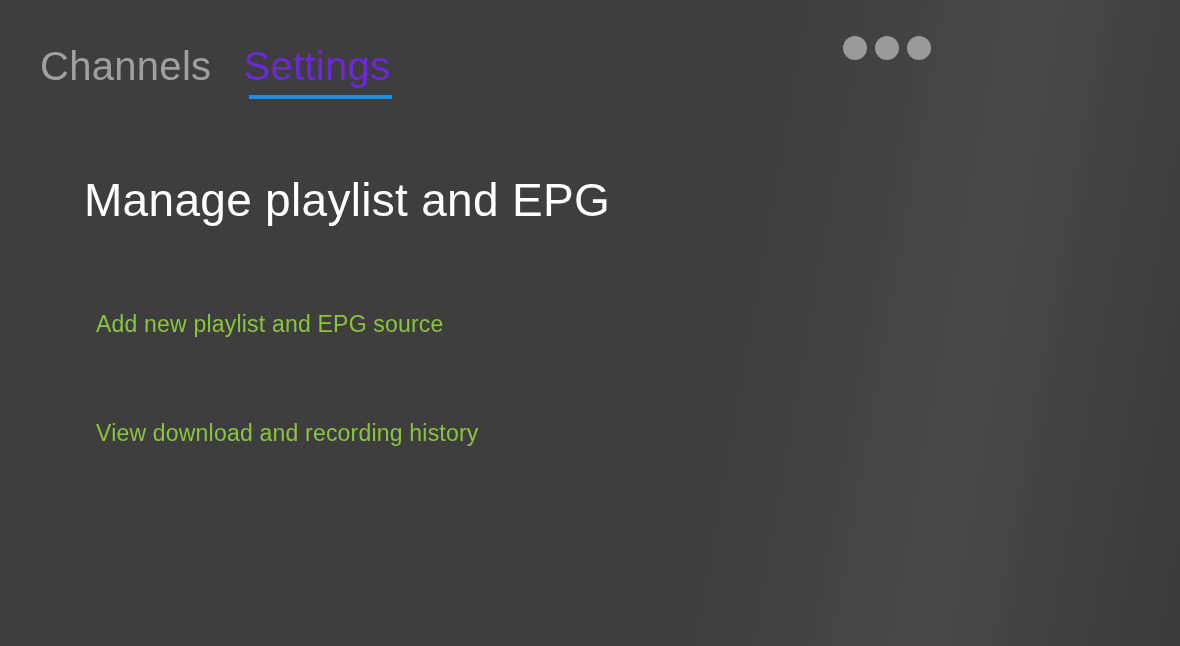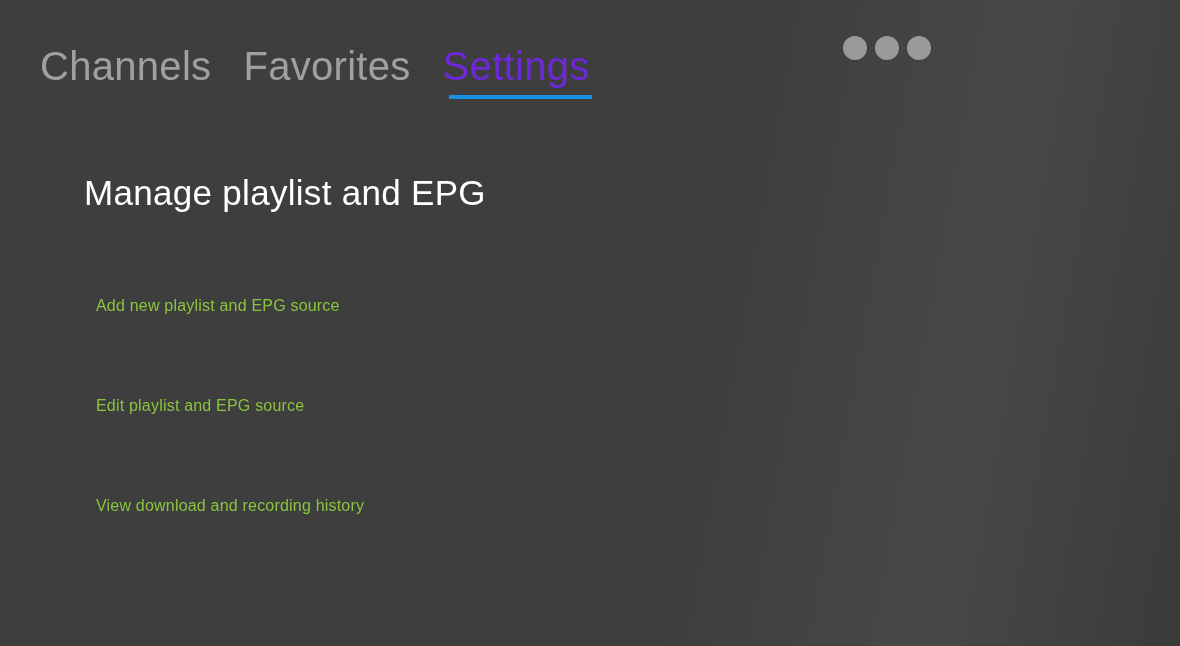--- a/index.html
+++ b/index.html
@@ -60,54 +60,52 @@
       height: 7px;
       border-radius: 50%;
       background: #9a9a9a;
     }
     .content {
       padding-left: 48px;
       padding-top: 50px;
     }
     .page-title {
       color: #ffffff;
-      font-size: 35px;
+      font-size: 46px;
       font-weight: 300;
       letter-spacing: 0.3px;
       margin-bottom: 48px;
     }
     .menu-list {
       display: flex;
       flex-direction: column;
       gap: 58px;
     }
     .menu-item {
       color: #8bc43f;
-      font-size: 16px;
+      font-size: 23px;
       font-weight: 400;
       cursor: pointer;
       letter-spacing: 0.2px;
       display: inline-block;
     }
   </style>
 </head>
 <body>
 
 <div class="tab-bar">
   <div class="tab channels">Channels</div>
-  <div class="tab">Favorites</div>
   <div class="tab active">Settings</div>
 </div>
 
 <div class="more-button">
   <span class="dot"></span>
   <span class="dot"></span>
   <span class="dot"></span>
 </div>
 
 <div class="content">
   <h1 class="page-title">Manage playlist and EPG</h1>
   <div class="menu-list">
     <a class="menu-item">Add new playlist and EPG source</a>
-    <a class="menu-item">Edit playlist and EPG source</a>
     <a class="menu-item">View download and recording history</a>
   </div>
 </div>
 
 </body></html>

